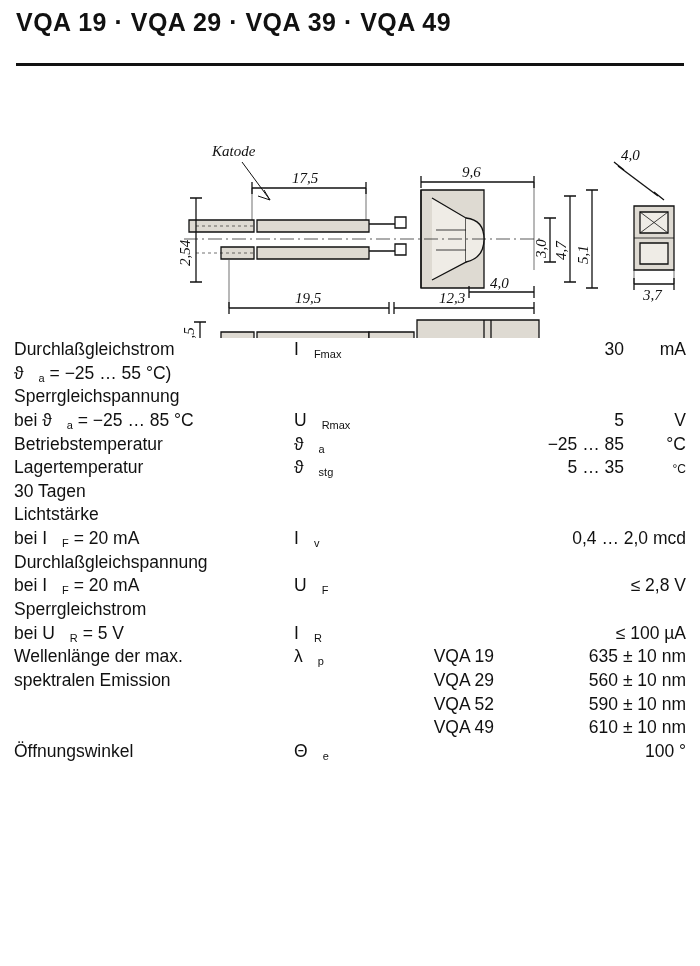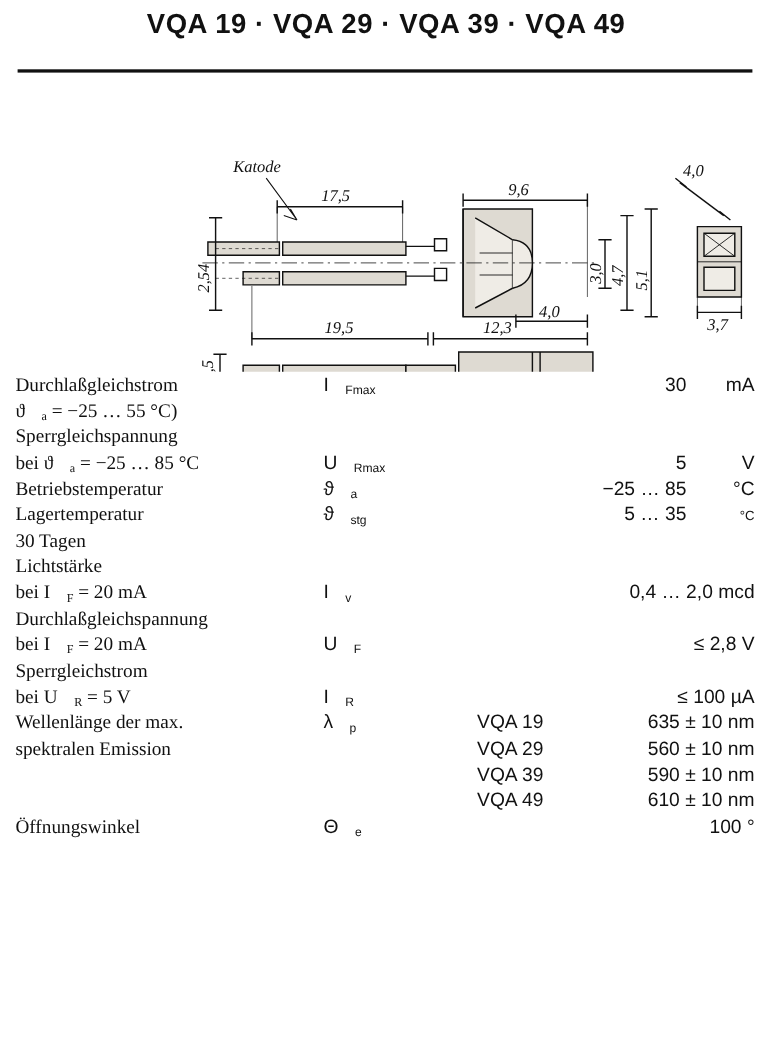--- a/index.html
+++ b/index.html
@@ -24,21 +24,20 @@
   }
 
   
   .doc-title {
     font-size: 25px;
     font-weight: bold;
     letter-spacing: 0.5px;
     padding-top: 8px;
     padding-left: 2px;
     white-space: nowrap;
-    text-align: center;
   }
   .title-rule {
     margin-top: 26px;
     margin-left: 2px;
     margin-right: 2px;
     border-top: 3px solid #111;
   }
 
   
   .drawing-wrap {
@@ -67,21 +66,21 @@
   table.specs {
     width: 100%;
     border-collapse: collapse;
     font-size: 17.5px;
   }
   table.specs td {
     padding: 1px 0 2px 0;
     vertical-align: baseline;
     line-height: 1.18;
   }
-  td.c-label { width: 280px; padding-left: 2px; white-space: nowrap; font-family: Liberation Serif, serif; }
+  td.c-label { width: 280px; padding-left: 2px; white-space: nowrap; }
   td.c-sym   { width: 105px; white-space: nowrap; }
   td.c-type  { width: 95px; text-align: right; white-space: nowrap; }
   td.c-val   { width: 130px; text-align: right; white-space: nowrap; padding-right: 8px;}
   td.c-unit  { text-align: right; white-space: nowrap; }
   .indent { padding-left: 30px; }
   .sm { font-size: 12px; }
   sub { font-size: 11px; vertical-align: baseline; position: relative; top: 3px; padding-left: 15px; }
   .valwide { text-align: right; padding-right: 0; }
   .unitpad { padding-left: 10px; }
 </style>
@@ -294,21 +293,21 @@
       </tr>
       <tr>
         <td class="c-label">spektralen Emission</td>
         <td class="c-sym"></td>
         <td class="c-type">VQA 29</td>
         <td class="c-val valwide" colspan="2">560 ± 10 nm</td>
       </tr>
       <tr>
         <td class="c-label"></td>
         <td class="c-sym"></td>
-        <td class="c-type">VQA 39</td>
+        <td class="c-type">VQA 52</td>
         <td class="c-val valwide" colspan="2">590 ± 10 nm</td>
       </tr>
       <tr>
         <td class="c-label"></td>
         <td class="c-sym"></td>
         <td class="c-type">VQA 49</td>
         <td class="c-val valwide" colspan="2">610 ± 10 nm</td>
       </tr>
       <tr>
         <td class="c-label">Öffnungswinkel</td>

